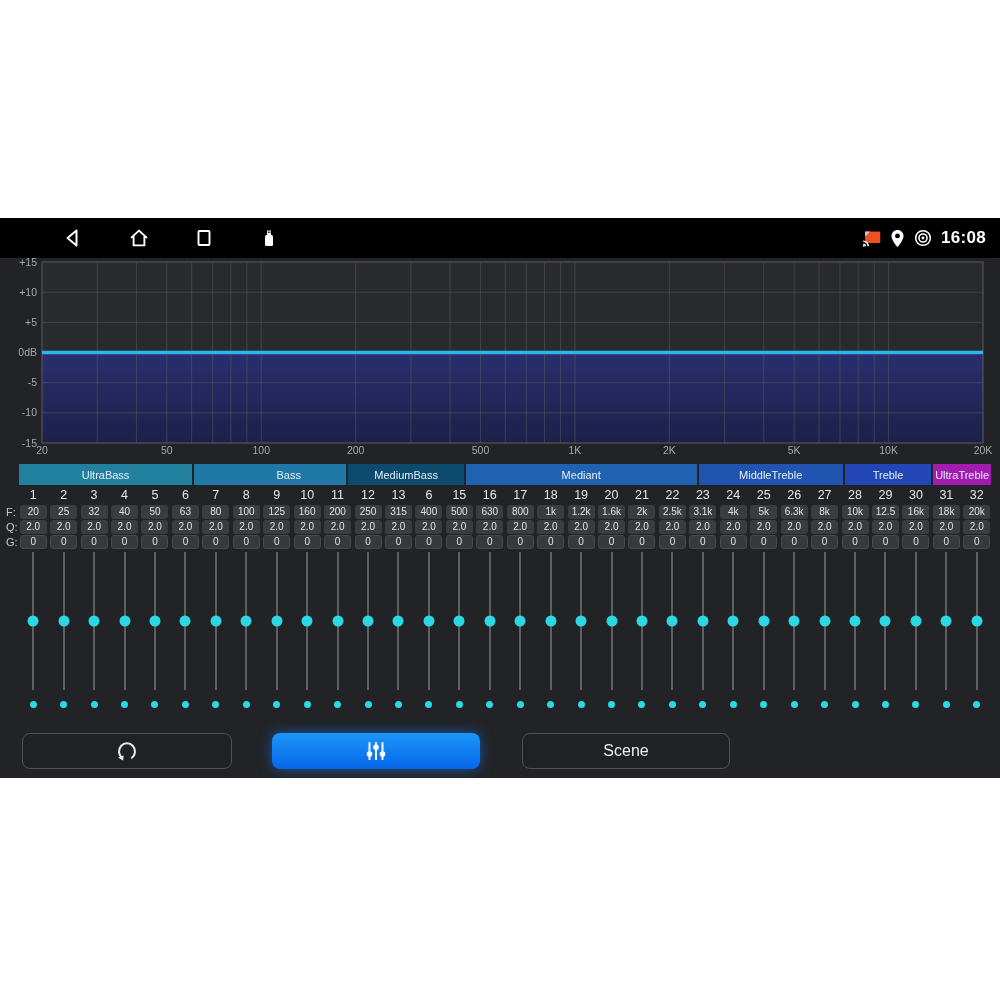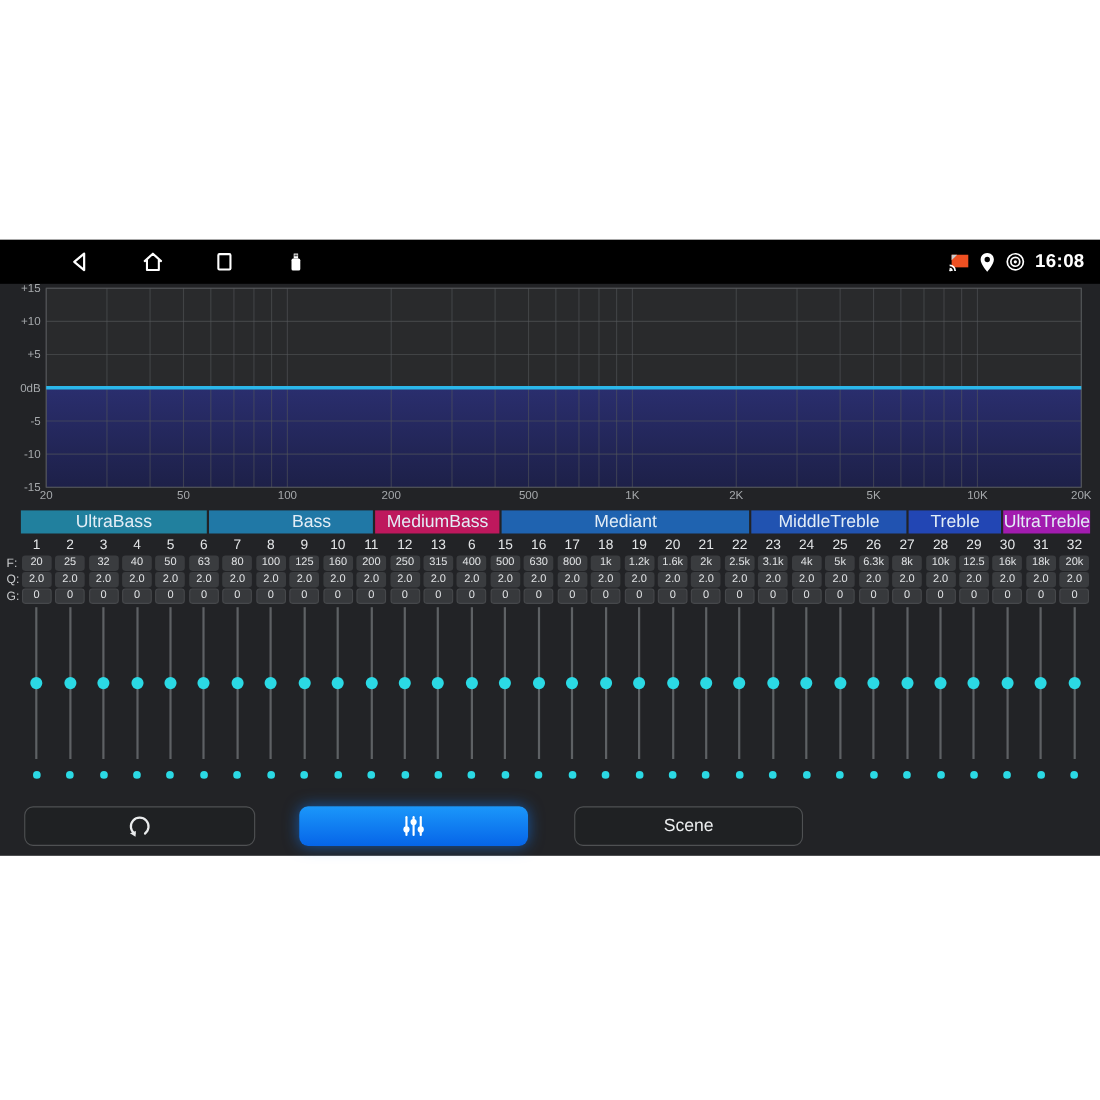--- a/index.html
+++ b/index.html
@@ -13,21 +13,21 @@
   .sb-btn { width:28px; height:28px; margin-right:37px; display:flex; align-items:center; justify-content:center; }
   .sb-right { margin-left:auto; display:flex; align-items:center; padding-right:14px; gap:4px; }
   .sb-time { color:#fff; font-size:17px; font-weight:700; letter-spacing:.3px; margin-left:3px; }
 
   
   .chart-wrap { position:absolute; top:40px; left:0; width:1000px; height:200px; }
   #chart-svg { width:1000px; height:200px; display:block; }
 
   
   .band-groups { position:absolute; top:246px; left:18px; width:974px; height:21px; display:flex; }
-  .bgroup { margin:0 1px; display:flex; align-items:center; justify-content:center; color:#e3edf6; font-size:16px; }
+  .bgroup { margin:0 1px; display:flex; align-items:center; justify-content:center; color:#e3edf6; font-size:11px; }
 
   
   .row32 { position:absolute; left:18px; width:974px; display:grid; grid-template-columns:repeat(32,1fr); }
   .row-numbers { top:269px; height:16px; }
   .row-f { top:287px; height:14px; }
   .row-q { top:302px; height:14px; }
   .row-g { top:317px; height:15px; }
   .row-sliders { top:334px; height:138px; }
   .row-dots { top:483px; height:8px; }
 
@@ -170,21 +170,21 @@
           <text x="669.3333333333333" y="196" text-anchor="middle" fill="#a6a9ac" font-size="10.5" font-family="Liberation Sans, sans-serif">2K</text>
           <text x="794.1538493867957" y="196" text-anchor="middle" fill="#a6a9ac" font-size="10.5" font-family="Liberation Sans, sans-serif">5K</text>
           <text x="888.5769246933979" y="196" text-anchor="middle" fill="#a6a9ac" font-size="10.5" font-family="Liberation Sans, sans-serif">10K</text>
           <text x="983" y="196" text-anchor="middle" fill="#a6a9ac" font-size="10.5" font-family="Liberation Sans, sans-serif">20K</text>
         </svg>
     </div>
 
     <div class="band-groups" id="band-groups">
         <div class="bgroup" style="flex: 6 1 0%; background: rgb(33, 128, 158);">UltraBass</div>
         <div class="bgroup" style="flex: 4 1 0%; background: rgb(32, 120, 166); padding-left: 37px;">Bass</div>
-        <div class="bgroup" style="flex: 4 1 0%; background: #be185d;">MediumBass</div>
+        <div class="bgroup" style="flex: 4 1 0%; background: #0c4a6e;">MediumBass</div>
         <div class="bgroup" style="flex: 8 1 0%; background: rgb(31, 99, 176);">Mediant</div>
         <div class="bgroup" style="flex: 5 1 0%; background: rgb(33, 83, 177);">MiddleTreble</div>
         <div class="bgroup" style="flex: 3 1 0%; background: rgb(34, 70, 180);">Treble</div>
         <div class="bgroup" style="flex: 2 1 0%; background: #a21caf;">UltraTreble</div>
       </div>
 
     <span class="rowlabel lbl-f">F:</span>
     <span class="rowlabel lbl-q">Q:</span>
     <span class="rowlabel lbl-g">G:</span>
 

